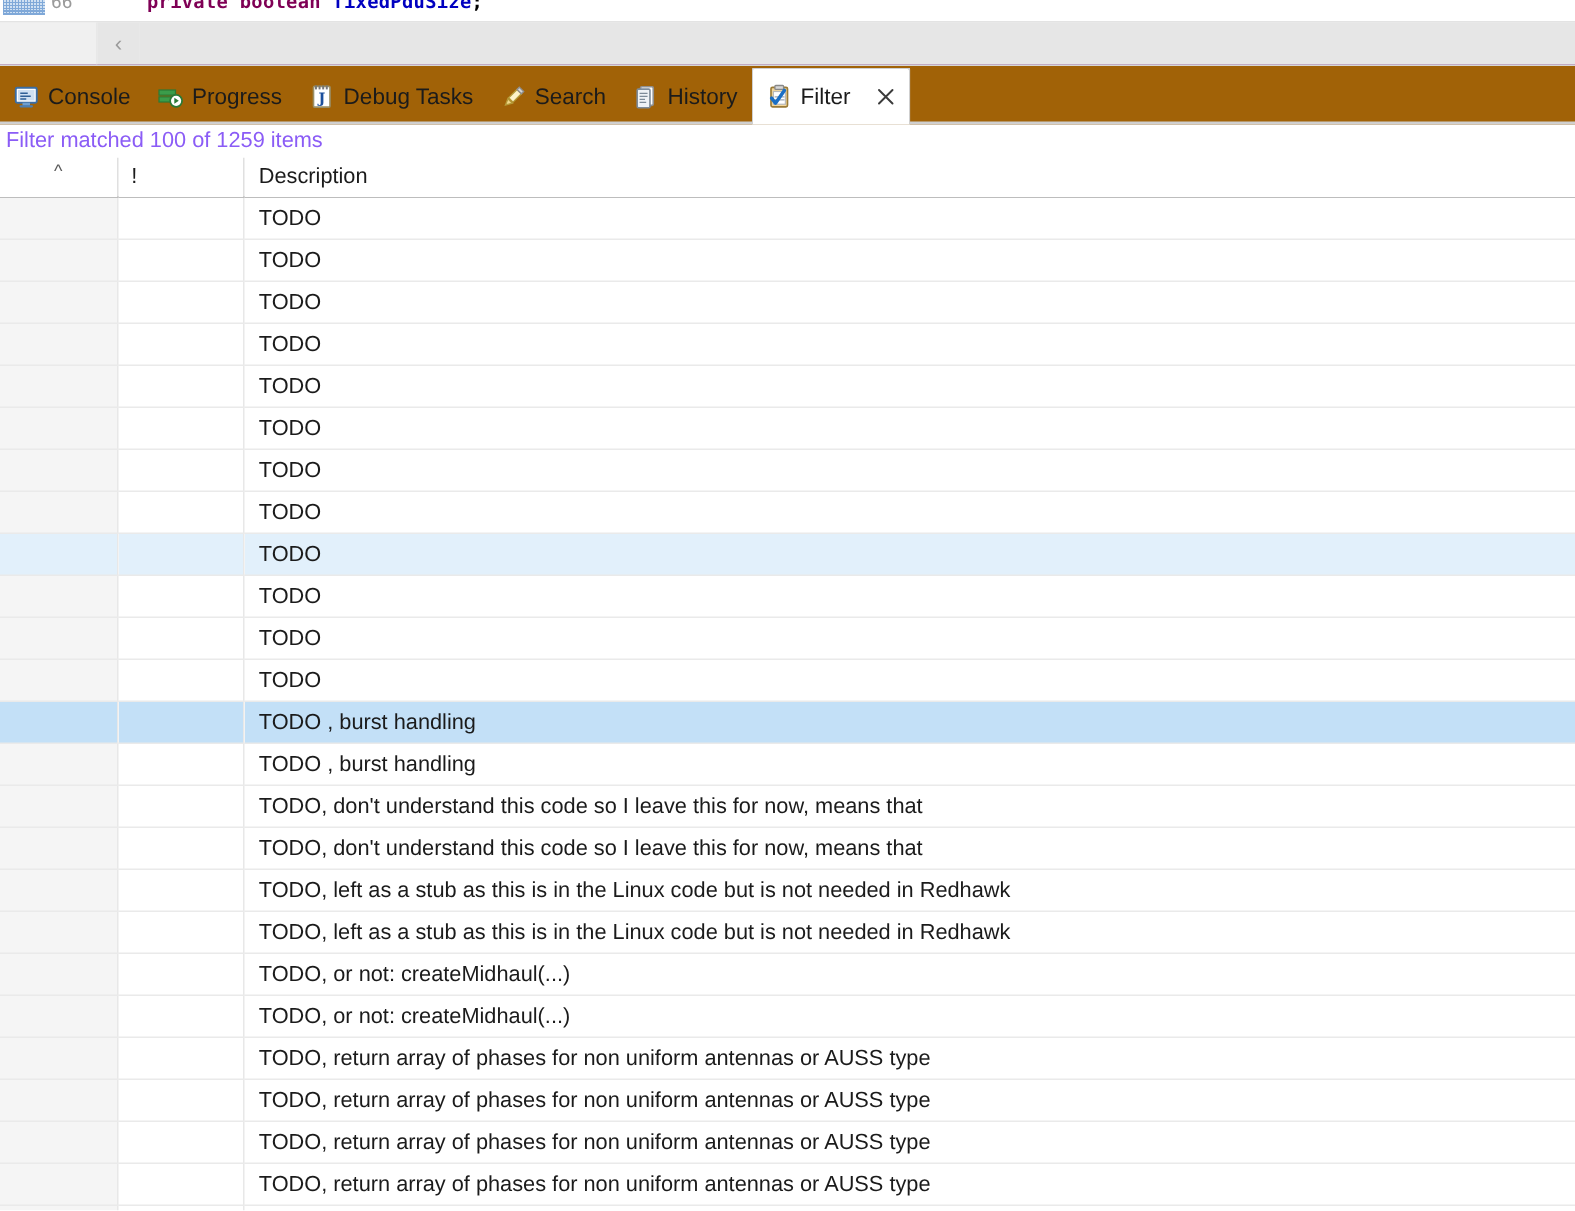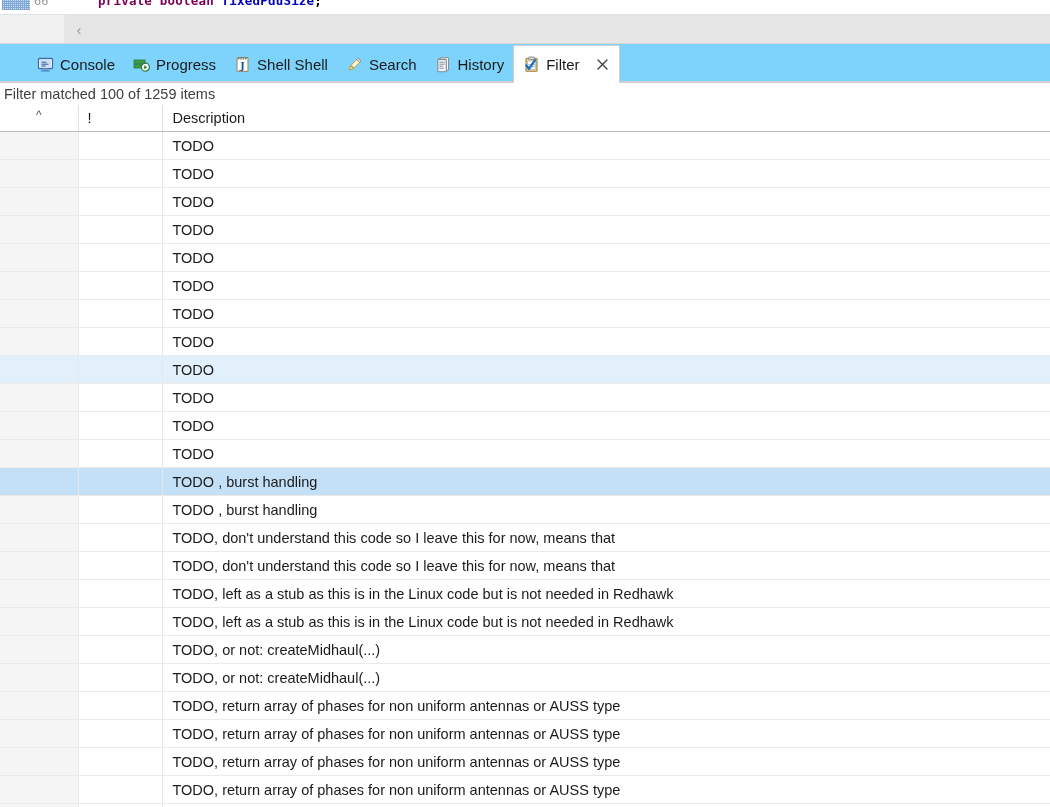--- a/index.html
+++ b/index.html
@@ -94,25 +94,24 @@
   .hscroll-track {
     flex: 1;
     height: 100%;
     background: #e6e6e6;
   }
 
   
   .tabbar {
     position: relative;
     height: 38px;
-    background: #7dd3fc;
+    background: #a16207;
     display: flex;
     align-items: flex-end;
     border-bottom: 1px solid #d0d0d0;
-    padding-left: 28px;
   }
   .tabbar::after {
     content: "";
     position: absolute;
     left: 0; right: 0; bottom: 0;
     height: 1px;
     background: #cfcfcf;
   }
   .tab {
     position: relative;
@@ -155,21 +154,21 @@
     display: block;
   }
   .tabicon svg { display: block; }
 
   
   .filter-line {
     height: 22px;
     line-height: 22px;
     padding-left: 4px;
     font-size: 14.5px;
-    color: #404040;
+    color: #8b5cf6;
     background: #ffffff;
   }
 
   
   .table-wrap {
     position: relative;
     background: #ffffff;
     height: 702px;
     overflow: hidden;
   }
@@ -286,21 +285,21 @@
       <span class="tabicon">
         <svg width="17" height="17" viewBox="0 0 17 17">
           <rect x="3" y="1.6" width="11" height="13.8" rx="0.8" fill="#ffffff" stroke="#9a8f66" stroke-width="1.1"></rect>
           <rect x="4" y="1" width="1.3" height="2.6" fill="#777"></rect>
           <rect x="6.4" y="1" width="1.3" height="2.6" fill="#777"></rect>
           <rect x="8.8" y="1" width="1.3" height="2.6" fill="#777"></rect>
           <rect x="11.2" y="1" width="1.3" height="2.6" fill="#777"></rect>
           <text x="8.5" y="12.6" font-family="DejaVu Serif, serif" font-size="9.5" fill="#1b4f9c" text-anchor="middle" font-weight="bold">J</text>
         </svg>
       </span>
-      <span class="tab-label">Shell Shell</span>
+      <span class="tab-label">Debug Tasks</span>
     </div>
     <div class="tab">
       <span class="tabicon">
         <svg width="17" height="17" viewBox="0 0 17 17">
           <path d="M3 14l1.6-4.2 3 3z" fill="#f2d98a" stroke="#b59a38" stroke-width="0.9"></path>
           <path d="M5.1 9.2l5.6-5.6 2.9 2.9-5.6 5.6z" fill="#fdf3c8" stroke="#b59a38" stroke-width="0.9"></path>
           <path d="M10.7 3.6l1.5-1.5 2.9 2.9-1.5 1.5z" fill="#d8d8d8" stroke="#8f8f8f" stroke-width="0.9"></path>
         </svg>
       </span>
       <span class="tab-label">Search</span>

